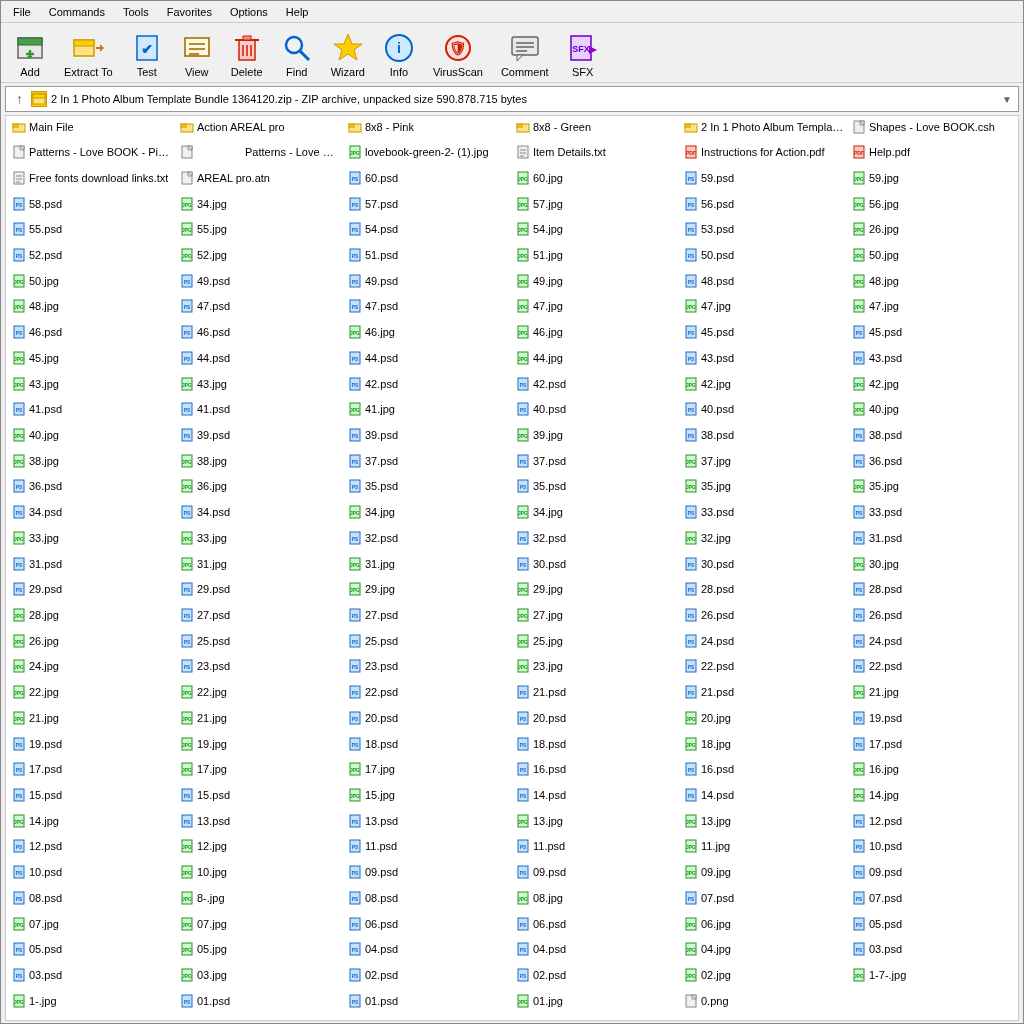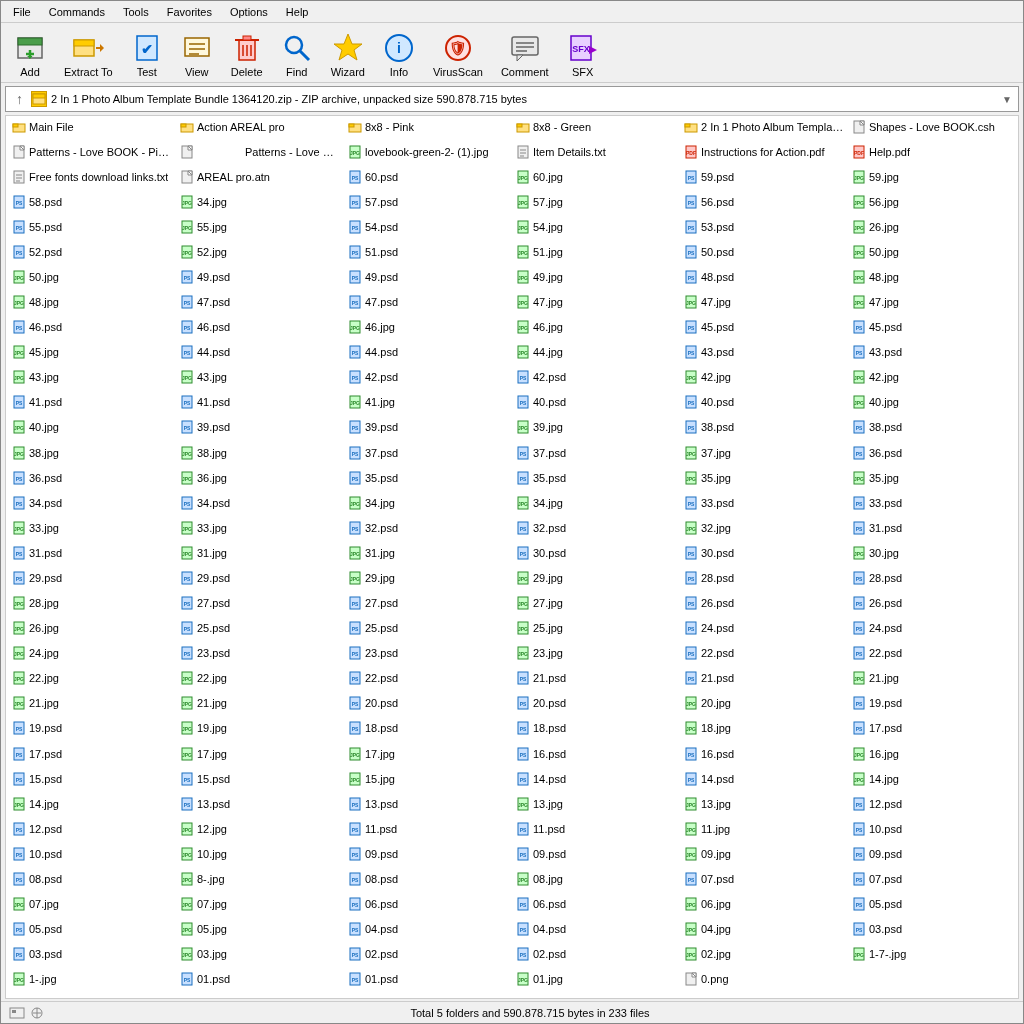--- a/index.html
+++ b/index.html
@@ -2254,28 +2254,13 @@
               <rect x="2" y="1" width="10" height="12" fill="#f0f0f0" stroke="#888" stroke-width="1"></rect>
               <polygon points="8,1 12,1 12,5 8,5" fill="white" stroke="#888" stroke-width="1"></polygon>
               <line x1="8" y1="1" x2="12" y2="5" stroke="#888" stroke-width="1"></line>
             </svg>
           </div>
           <span style="overflow: hidden; text-overflow: ellipsis;">0.png</span>
         </div>
       </div>
   </div>
 
-  <div class="status-bar">
-    <div class="status-icons">
-      <svg width="16" height="12" viewBox="0 0 16 12">
-        <rect x="1" y="1" width="14" height="10" fill="none" stroke="#888" stroke-width="1"></rect>
-        <rect x="3" y="3" width="4" height="3" fill="#888"></rect>
-      </svg>
-      <svg width="16" height="12" viewBox="0 0 16 12">
-        <circle cx="8" cy="6" r="5" fill="none" stroke="#888" stroke-width="1"></circle>
-        <line x1="4" y1="6" x2="12" y2="6" stroke="#888" stroke-width="1"></line>
-        <line x1="8" y1="1" x2="8" y2="11" stroke="#888" stroke-width="1"></line>
-      </svg>
-    </div>
-    <span>Total 5 folders and 590.878.715 bytes in 233 files</span>
-    <span></span>
-  </div>
 </div>
 
 </body></html>

